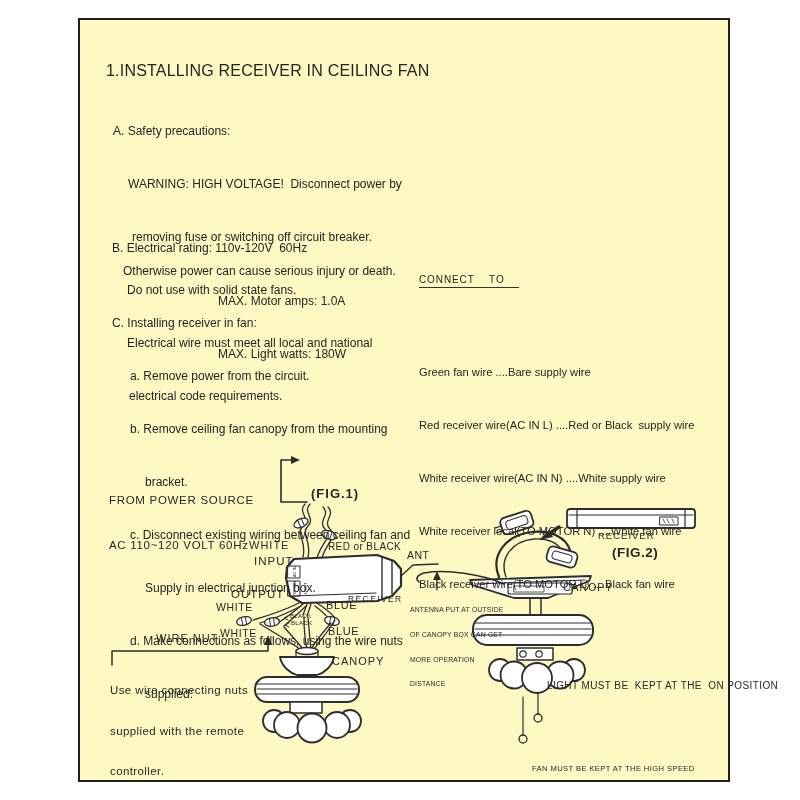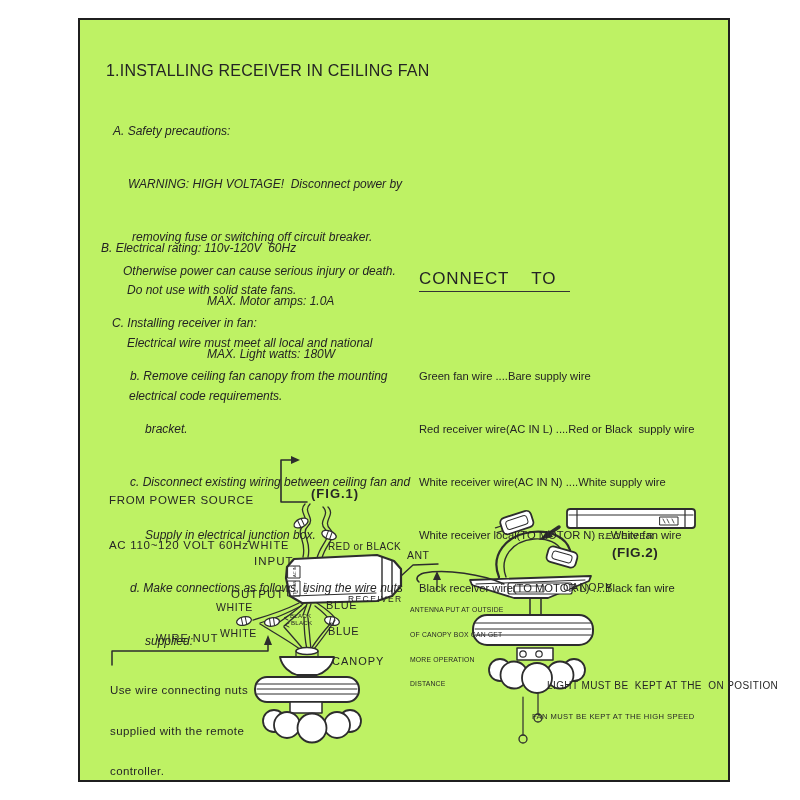--- a/index.html
+++ b/index.html
@@ -2,27 +2,27 @@
 <html><head>
 <meta charset="utf-8">
 <style>
   html,body{margin:0;padding:0;}
   body{
     width:800px;height:800px;position:relative;background:#ffffff;
     font-family:"Liberation Sans", sans-serif;color:#242424;overflow:hidden;
   }
   .frame{
     position:absolute;left:78px;top:18px;width:648px;height:760px;
-    border:2px solid #1f1f1f;background:#bef264;
+    border:2px solid #1f1f1f;background:#fef9c3;
   }
   .abs{position:absolute;white-space:pre;}
-  .bt{font-size:12px;line-height:17px;white-space:pre;font-style:italic;}
+  .bt{font-size:12px;line-height:17px;white-space:pre;}
   .title{font-size:16px;letter-spacing:.2px;}
   .ctrow{font-size:11.2px;line-height:17.1px;white-space:pre;}
-  .cthead{font-size:17px;letter-spacing:.9px;display:inline-block;
+  .cthead{font-size:10px;letter-spacing:.9px;display:inline-block;
           border-bottom:1.2px solid #333;padding:0 14px 2px 0;}
   .dlab{position:absolute;white-space:pre;color:#262626;}
   .svglayer{position:absolute;left:0;top:0;z-index:1;}
   .txtlayer{z-index:2;}
 </style>
 </head>
 <body>
 
 <div class="frame">
 
@@ -177,30 +177,31 @@
 
   <div class="abs txtlayer" style="left:33px;top:67px">
     <div class="bt">A. Safety precautions:</div>
     <div class="bt" style="padding-left:15px">WARNING: HIGH VOLTAGE!  Disconnect power by</div>
     <div class="bt" style="padding-left:19px">removing fuse or switching off circuit breaker.</div>
     <div class="bt" style="padding-left:14px">Do not use with solid state fans.</div>
     <div class="bt" style="padding-left:14px">Electrical wire must meet all local and national</div>
     <div class="bt" style="padding-left:16px">electrical code requirements.</div>
   </div>
 
-  <div class="abs txtlayer" style="left:21px;top:184px">
+  <div class="abs txtlayer" style="left:32px;top:184px">
     <div class="bt">B. Electrical rating: 110v-120V  60Hz</div>
     <div class="bt" style="padding-left:106px">MAX. Motor amps: 1.0A</div>
     <div class="bt" style="padding-left:106px">MAX. Light watts: 180W</div>
   </div>
 
   <div class="abs txtlayer bt" style="left:43px;top:243px">Otherwise power can cause serious injury or death.</div>
 
   <div class="abs txtlayer" style="left:32px;top:259px">
     <div class="bt">C. Installing receiver in fan:</div>
+    <div class="bt" style="padding-left:18px">a. Remove power from the circuit.</div>
     <div class="bt" style="padding-left:18px">b. Remove ceiling fan canopy from the mounting</div>
     <div class="bt" style="padding-left:33px">bracket.</div>
     <div class="bt" style="padding-left:18px">c. Disconnect existing wiring between ceiling fan and</div>
     <div class="bt" style="padding-left:33px">Supply in electrical junction box.</div>
     <div class="bt" style="padding-left:18px">d. Make connections as follows, using the wire nuts</div>
     <div class="bt" style="padding-left:33px">supplied:</div>
   </div>
 
   <div class="abs txtlayer" style="left:339px;top:213px">
     <div><span class="cthead">CONNECT    TO</span></div>
@@ -247,15 +248,15 @@
   <div class="dlab txtlayer" style="left:483px;top:561px;font-size:10.5px;letter-spacing:1px">CANOPY</div>
 
   <div class="dlab txtlayer" style="left:330px;top:570px;font-size:6.8px;letter-spacing:.2px;line-height:8.2px">
     <div>ANTENNA PUT AT OUTSIDE</div>
     <div>OF CANOPY BOX CAN GET</div>
     <div>MORE OPERATION</div>
     <div>DISTANCE</div>
   </div>
 
   <div class="dlab txtlayer" style="left:467px;top:660px;font-size:10px;letter-spacing:.4px">LIGHT MUST BE  KEPT AT THE  ON POSITION</div>
-  <div class="dlab txtlayer" style="left:452px;top:692px;font-size:7.6px;letter-spacing:.4px">FAN MUST BE KEPT AT THE HIGH SPEED</div>
+  <div class="dlab txtlayer" style="left:452px;top:744px;font-size:7.6px;letter-spacing:.4px">FAN MUST BE KEPT AT THE HIGH SPEED</div>
 
 </div>
 
 </body></html>

